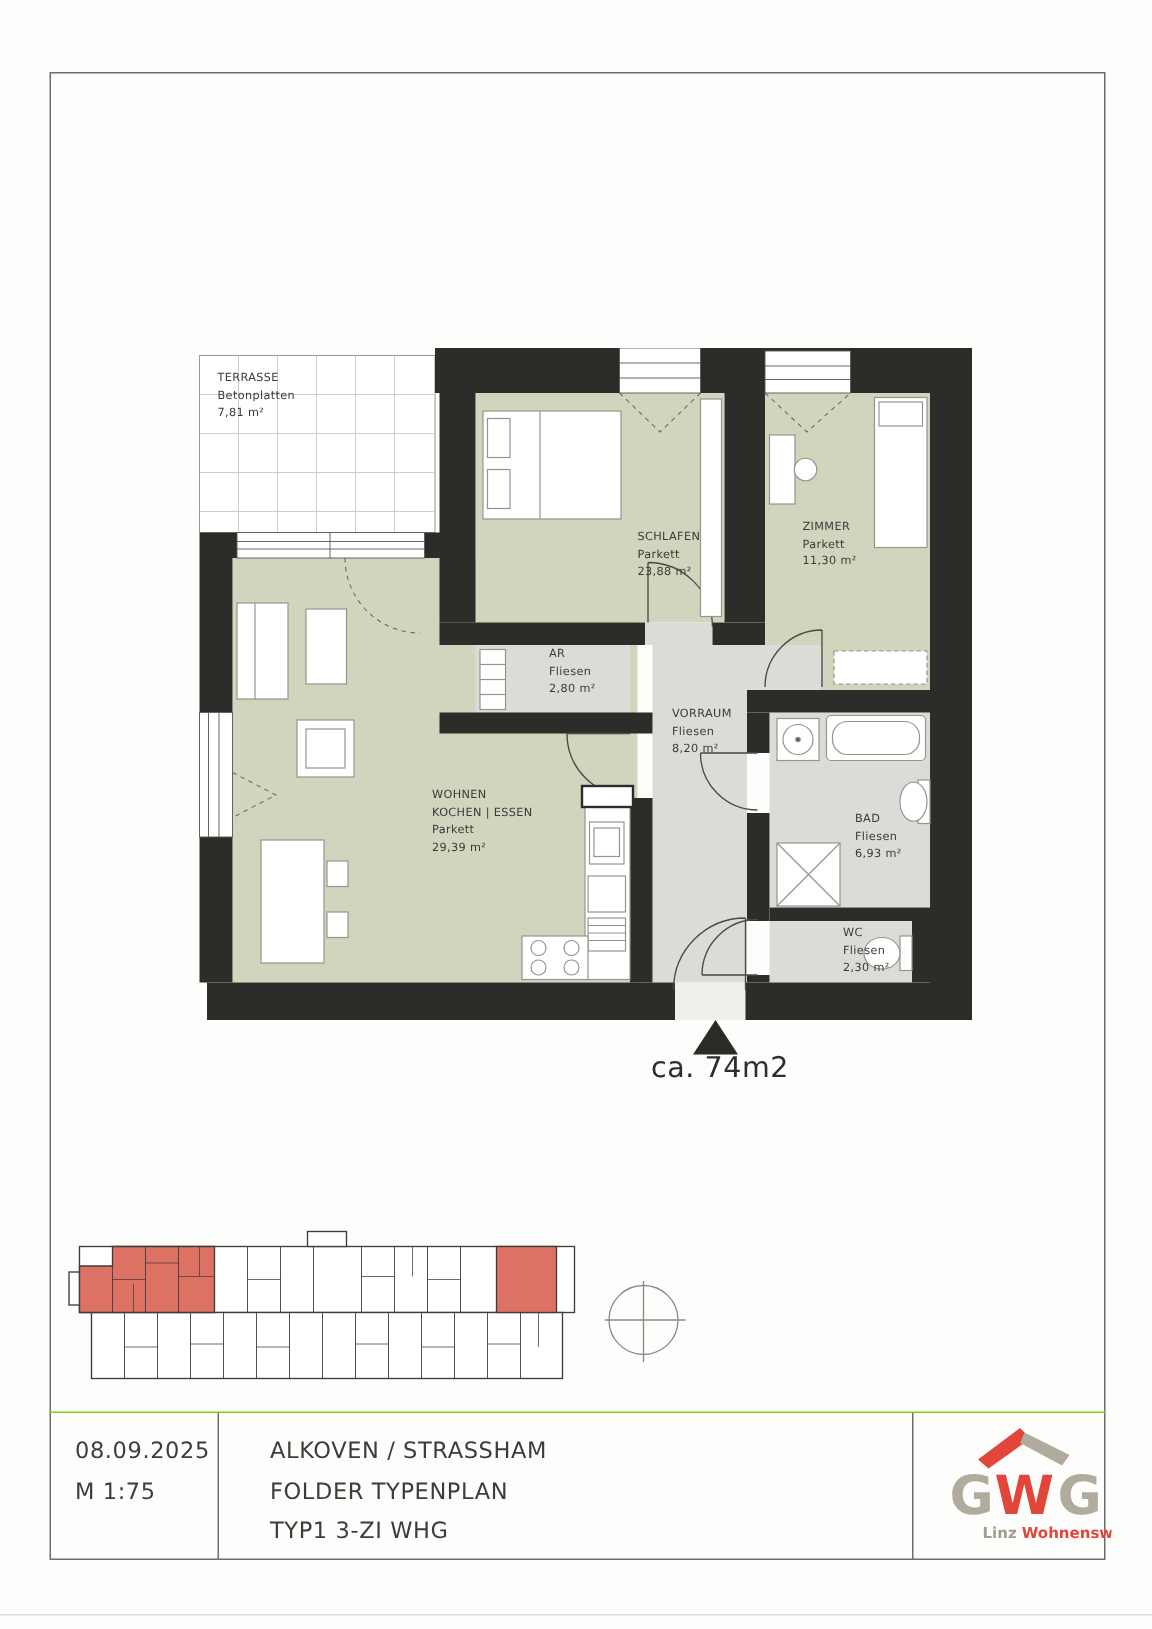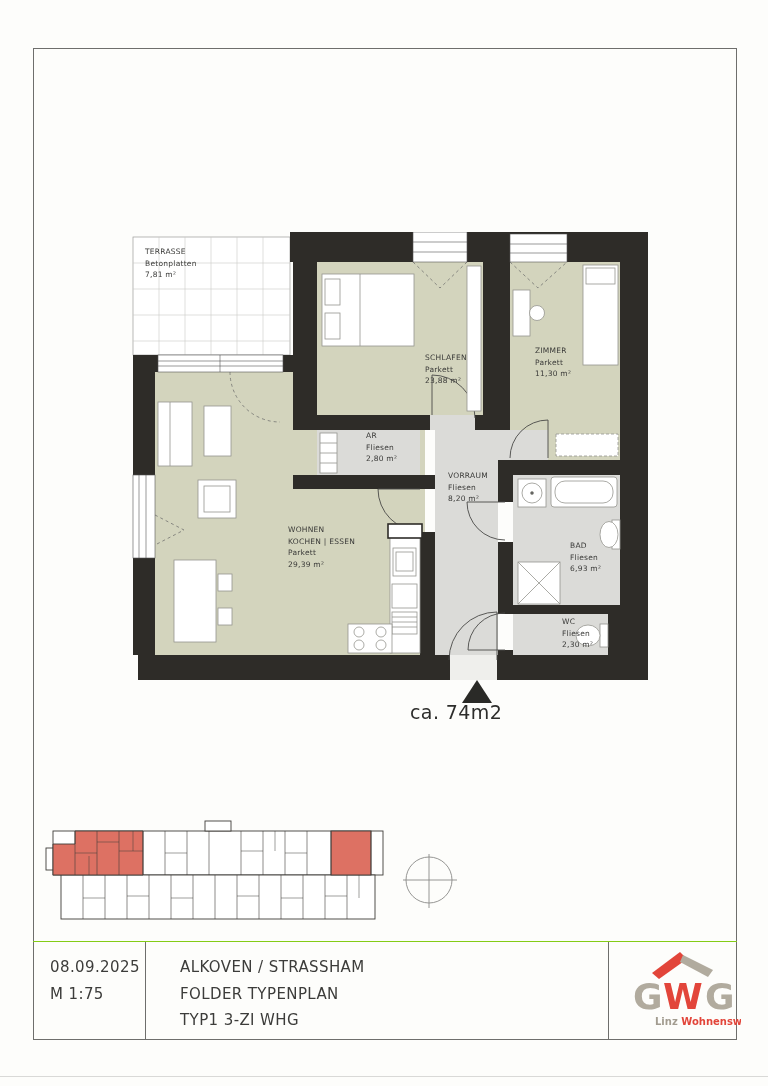--- a/index.html
+++ b/index.html
@@ -17,21 +17,21 @@
     position:absolute;font-size:7.5px;line-height:1.55;color:#3a3a38;
     letter-spacing:.25px;white-space:nowrap;
   }
   .rlabel span{display:block;}
   .entr-tri{
     position:absolute;left:462px;top:680px;width:0;height:0;
     border-left:15px solid transparent;border-right:15px solid transparent;
     border-bottom:23px solid #2a2a27;
   }
   .area-total{
-    position:absolute;left:410px;top:701px;width:140px;
+    position:absolute;left:410px;top:701px;width:140px;text-align:center;
     font-size:19px;color:#2d2d2b;letter-spacing:.4px;
   }
   .overview{position:absolute;left:45px;top:818px;}
   .survey{position:absolute;left:403px;top:854px;}
   .titleblock{
     position:absolute;left:33px;top:941px;width:704px;height:99px;
     border-top:1px solid #84cc16;box-sizing:border-box;
   }
   .tb-div{position:absolute;top:0;width:1px;height:98px;background:#6e6e6c;}
   .tb-text{position:absolute;color:#3c3c3a;font-size:15px;letter-spacing:.4px;white-space:nowrap;}

